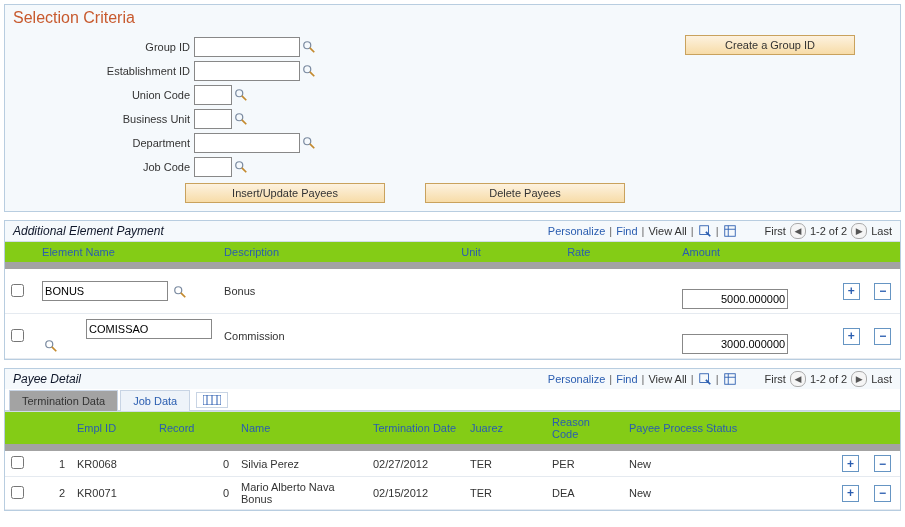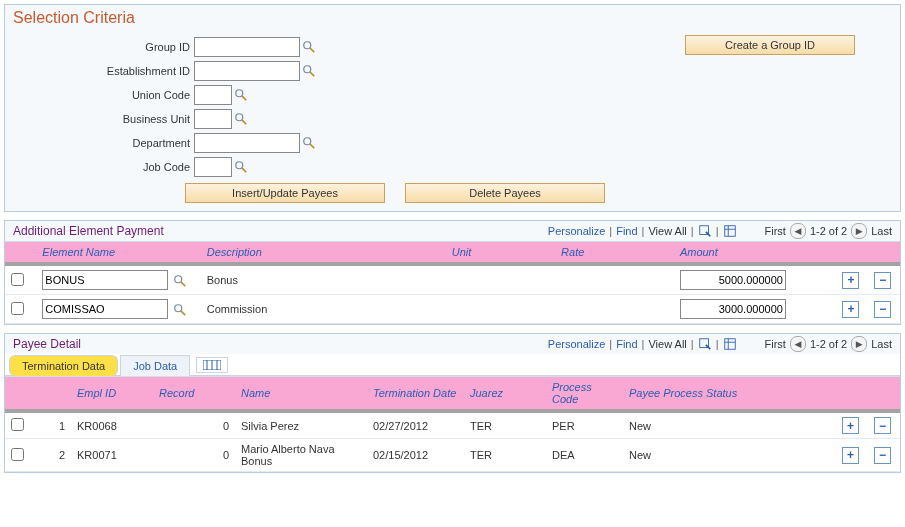--- a/index.html
+++ b/index.html
@@ -64,34 +64,35 @@
     text-align: center;
   }
   .btn-create {
     position: absolute;
     right: 45px;
     top: 4px;
     width: 140px;
   }
   .btn-row {
     display: flex;
-    gap: 20px;
+    gap: 40px;
     margin-left: 170px;
     margin-top: 4px;
   }
   .btn-row .btn { width: 170px; }
   .grid-header {
     display: flex;
     align-items: center;
     padding: 2px 8px;
     background: #f5f9fc;
   }
   .grid-title {
-    color: #701a75;
+    color: #0f172a;
     font-size: 12px;
+    font-style: italic;
   }
   .grid-tools {
     margin-left: auto;
     display: flex;
     align-items: center;
     gap: 4px;
     font-size: 11px;
   }
   .grid-tools a { color: #2a5db0; text-decoration: none; cursor: pointer; text-align: right; }
   .grid-tools .sep { color: #666; }
@@ -114,33 +115,33 @@
   table.grid {
     width: 100%;
     border-collapse: collapse;
   }
   table.grid th {
     text-align: left;
     padding: 4px 6px;
     color: #2a5db0;
     font-weight: normal;
     border-top: 1px solid #d0dce8;
-    border-bottom: 4px solid #a3a3a3;
-    background: #f9a8d4;
-    cursor: pointer;
-    font-style: italic;
+    border-bottom: 7px solid #a3a3a3;
+    background: #84cc16;
+    cursor: pointer;
   }
   table.grid td {
     padding: 4px 6px;
     border-bottom: 1px solid #e5eaf0;
     background: #fff;
   }
   .amount-input {
     width: 100px;
     text-align: right;
+    margin-top: 16px;
   }
   .row-btn {
     width: 15px; height: 15px;
     border: 1px solid #6695c3;
     display: inline-flex;
     align-items: center; justify-content: center;
     font-size: 12px;
     font-weight: bold;
     color: #2a5db0;
     background: #fff;
@@ -156,21 +157,21 @@
   }
   .tab {
     padding: 4px 12px;
     border: 1px solid #c8d4e4;
     border-bottom: none;
     margin-right: 2px;
     cursor: pointer;
     position: relative;
     top: 1px;
   }
-  .tab.active { background: #fde047; color: #333; border-radius: 6px; }
+  .tab.active { background: #a3a3a3; color: #333; }
   .tab.inactive { background: #eef3f9; color: #2a5db0; }
   .tab-extra {
     margin-left: 4px;
     border: 1px solid #c8d4e4;
     padding: 2px 6px;
     cursor: pointer;
     display: inline-flex;
   }
   .chk { margin: 0; }
   .num-col { text-align: right; padding-right: 2px; }
@@ -291,21 +292,21 @@
         <td>Bonus</td>
         <td></td>
         <td></td>
         <td><input type="text" class="amount-input" value="5000.000000" style=""></td>
         <td><span class="row-btn">+</span></td>
         <td><span class="row-btn">−</span></td>
       </tr>
       <tr>
         <td><input type="checkbox" class="chk" style=""></td>
         <td>
-          <input type="text" style="width: 120px;" value="COMISSAO">
+          <input type="text" style="width: 120px; margin-left: 44px;" value="COMISSAO">
           <span class="lookup"><svg viewBox="0 0 16 16">
                 <circle cx="6" cy="6" r="4" fill="none" stroke="#7a8aa0" stroke-width="1.4"></circle>
                 <line x1="9" y1="9" x2="14" y2="14" stroke="#c48a2e" stroke-width="2"></line>
               </svg></span>
         </td>
         <td>Commission</td>
         <td></td>
         <td></td>
         <td><input type="text" class="amount-input" value="3000.000000" style=""></td>
         <td><span class="row-btn">+</span></td>
@@ -358,21 +359,21 @@
   <table class="grid">
     <thead>
       <tr>
         <th style="width:20px;"></th>
         <th style="width:22px;"></th>
         <th style="width:70px;">Empl ID</th>
         <th style="width:70px;">Record</th>
         <th style="width:120px;">Name</th>
         <th style="width:85px;">Termination Date</th>
         <th style="width:70px;">Juarez</th>
-        <th style="width:65px;">Process Code</th>
+        <th style="width:65px;">Reason Code</th>
         <th>Payee Process Status</th>
         <th style="width:20px;"></th>
         <th style="width:20px;"></th>
       </tr>
     </thead>
     <tbody>
       <tr>
         <td><input type="checkbox" class="chk" style=""></td>
         <td class="num-col">1</td>
         <td>KR0068</td>

